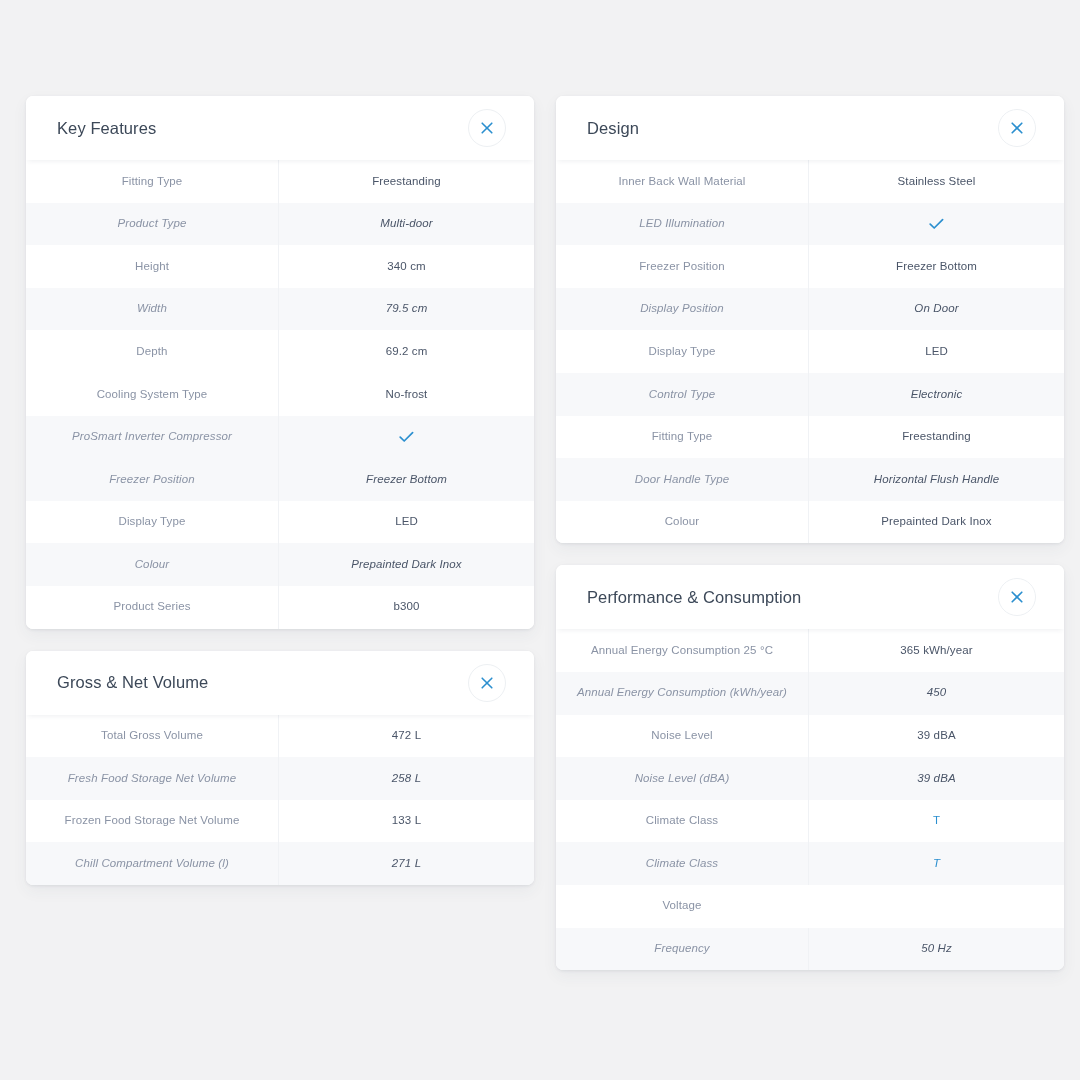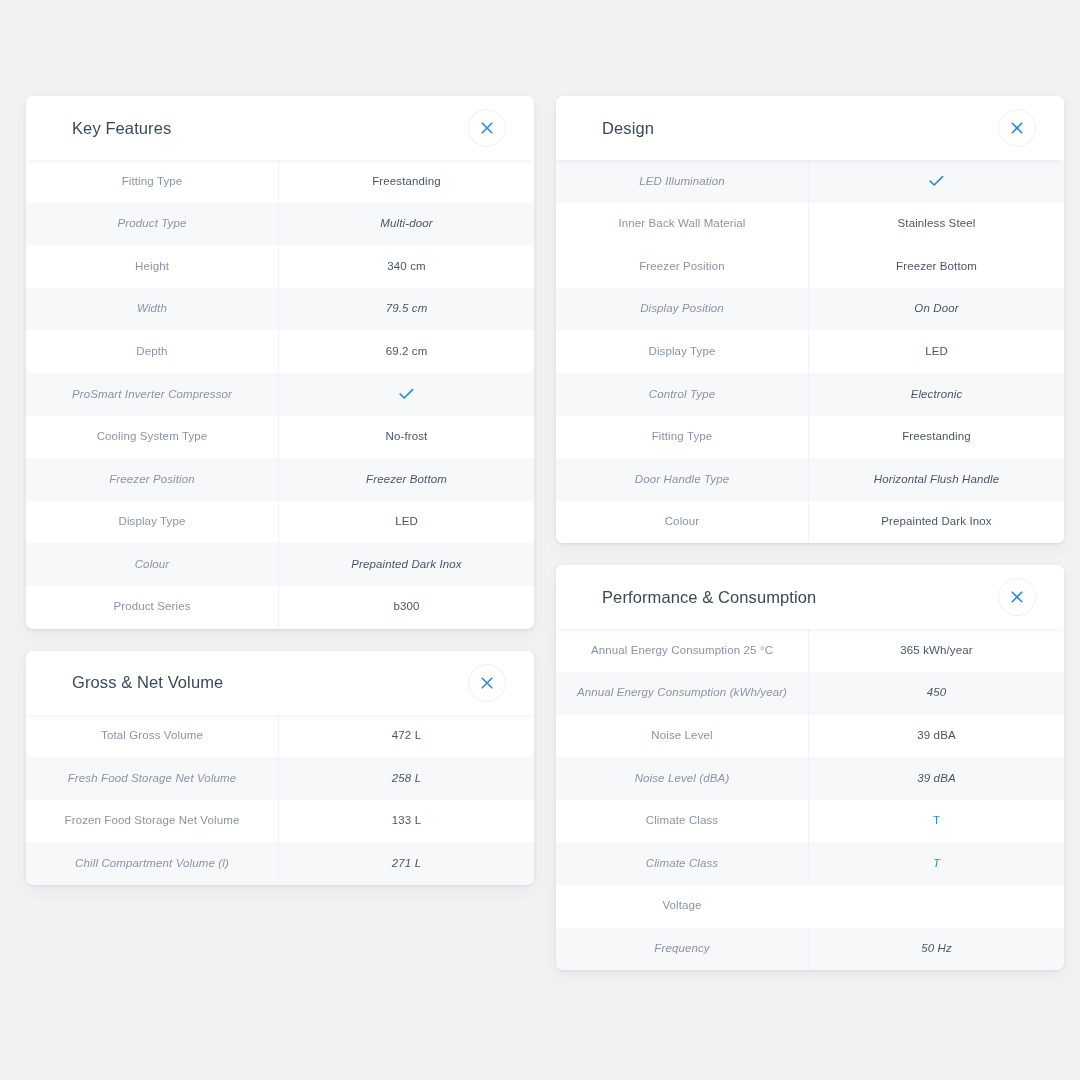--- a/index.html
+++ b/index.html
@@ -44,21 +44,21 @@
                 0 6px 16px rgba(60, 72, 88, 0.055);
   }
 
   .card-header {
     position: relative;
     height: 64px;
     background: #ffffff;
     display: flex;
     align-items: center;
     justify-content: space-between;
-    padding: 0 28px 0 46px;
+    padding: 0 28px 0 31px;
     box-shadow: 0 3px 5px -2px rgba(60, 72, 88, 0.085);
     z-index: 2;
   }
 
   .card-title {
     font-size: 16.5px;
     font-weight: 400;
     color: #3c4858;
     letter-spacing: 0.1px;
     white-space: nowrap;
@@ -155,33 +155,33 @@
               <div class="spec-value">340 cm</div>
             </div>
             <div class="spec-row alt">
               <div class="spec-label">Width</div>
               <div class="spec-value">79.5 cm</div>
             </div>
             <div class="spec-row">
               <div class="spec-label">Depth</div>
               <div class="spec-value">69.2 cm</div>
             </div>
+            <div class="spec-row">
+              <div class="spec-label">Cooling System Type</div>
+              <div class="spec-value">No-frost</div>
+            </div>
             <div class="spec-row alt">
               <div class="spec-label">ProSmart Inverter Compressor</div>
               <div class="spec-value">
                 <span>
                   <svg class="check-icon" width="15" height="12" viewBox="0 0 15 12" fill="none" stroke="#2b8fcf" stroke-width="1.7" stroke-linecap="round" stroke-linejoin="round">
                     <path d="M1.2 6.1 L5.2 10.0 L13.6 1.6"></path>
                   </svg>
                 </span>
               </div>
-            </div>
-            <div class="spec-row">
-              <div class="spec-label">Cooling System Type</div>
-              <div class="spec-value">No-frost</div>
             </div>
             <div class="spec-row alt">
               <div class="spec-label">Freezer Position</div>
               <div class="spec-value">Freezer Bottom</div>
             </div>
             <div class="spec-row">
               <div class="spec-label">Display Type</div>
               <div class="spec-value">LED</div>
             </div>
             <div class="spec-row alt">
@@ -233,33 +233,33 @@
             <div class="close-button">
               <span>
                 <svg width="12" height="12" viewBox="0 0 12 12" fill="none" stroke="#2b8fcf" stroke-width="1.6" stroke-linecap="round">
                   <path d="M1.2 1.2 L10.8 10.8"></path>
                   <path d="M10.8 1.2 L1.2 10.8"></path>
                 </svg>
               </span>
             </div>
           </div>
           <div class="spec-table">
+            <div class="spec-row">
+              <div class="spec-label">Inner Back Wall Material</div>
+              <div class="spec-value">Stainless Steel</div>
+            </div>
             <div class="spec-row alt">
               <div class="spec-label">LED Illumination</div>
               <div class="spec-value">
                 <span>
                   <svg class="check-icon" width="15" height="12" viewBox="0 0 15 12" fill="none" stroke="#2b8fcf" stroke-width="1.7" stroke-linecap="round" stroke-linejoin="round">
                     <path d="M1.2 6.1 L5.2 10.0 L13.6 1.6"></path>
                   </svg>
                 </span>
               </div>
-            </div>
-            <div class="spec-row">
-              <div class="spec-label">Inner Back Wall Material</div>
-              <div class="spec-value">Stainless Steel</div>
             </div>
             <div class="spec-row">
               <div class="spec-label">Freezer Position</div>
               <div class="spec-value">Freezer Bottom</div>
             </div>
             <div class="spec-row alt">
               <div class="spec-label">Display Position</div>
               <div class="spec-value">On Door</div>
             </div>
             <div class="spec-row">

